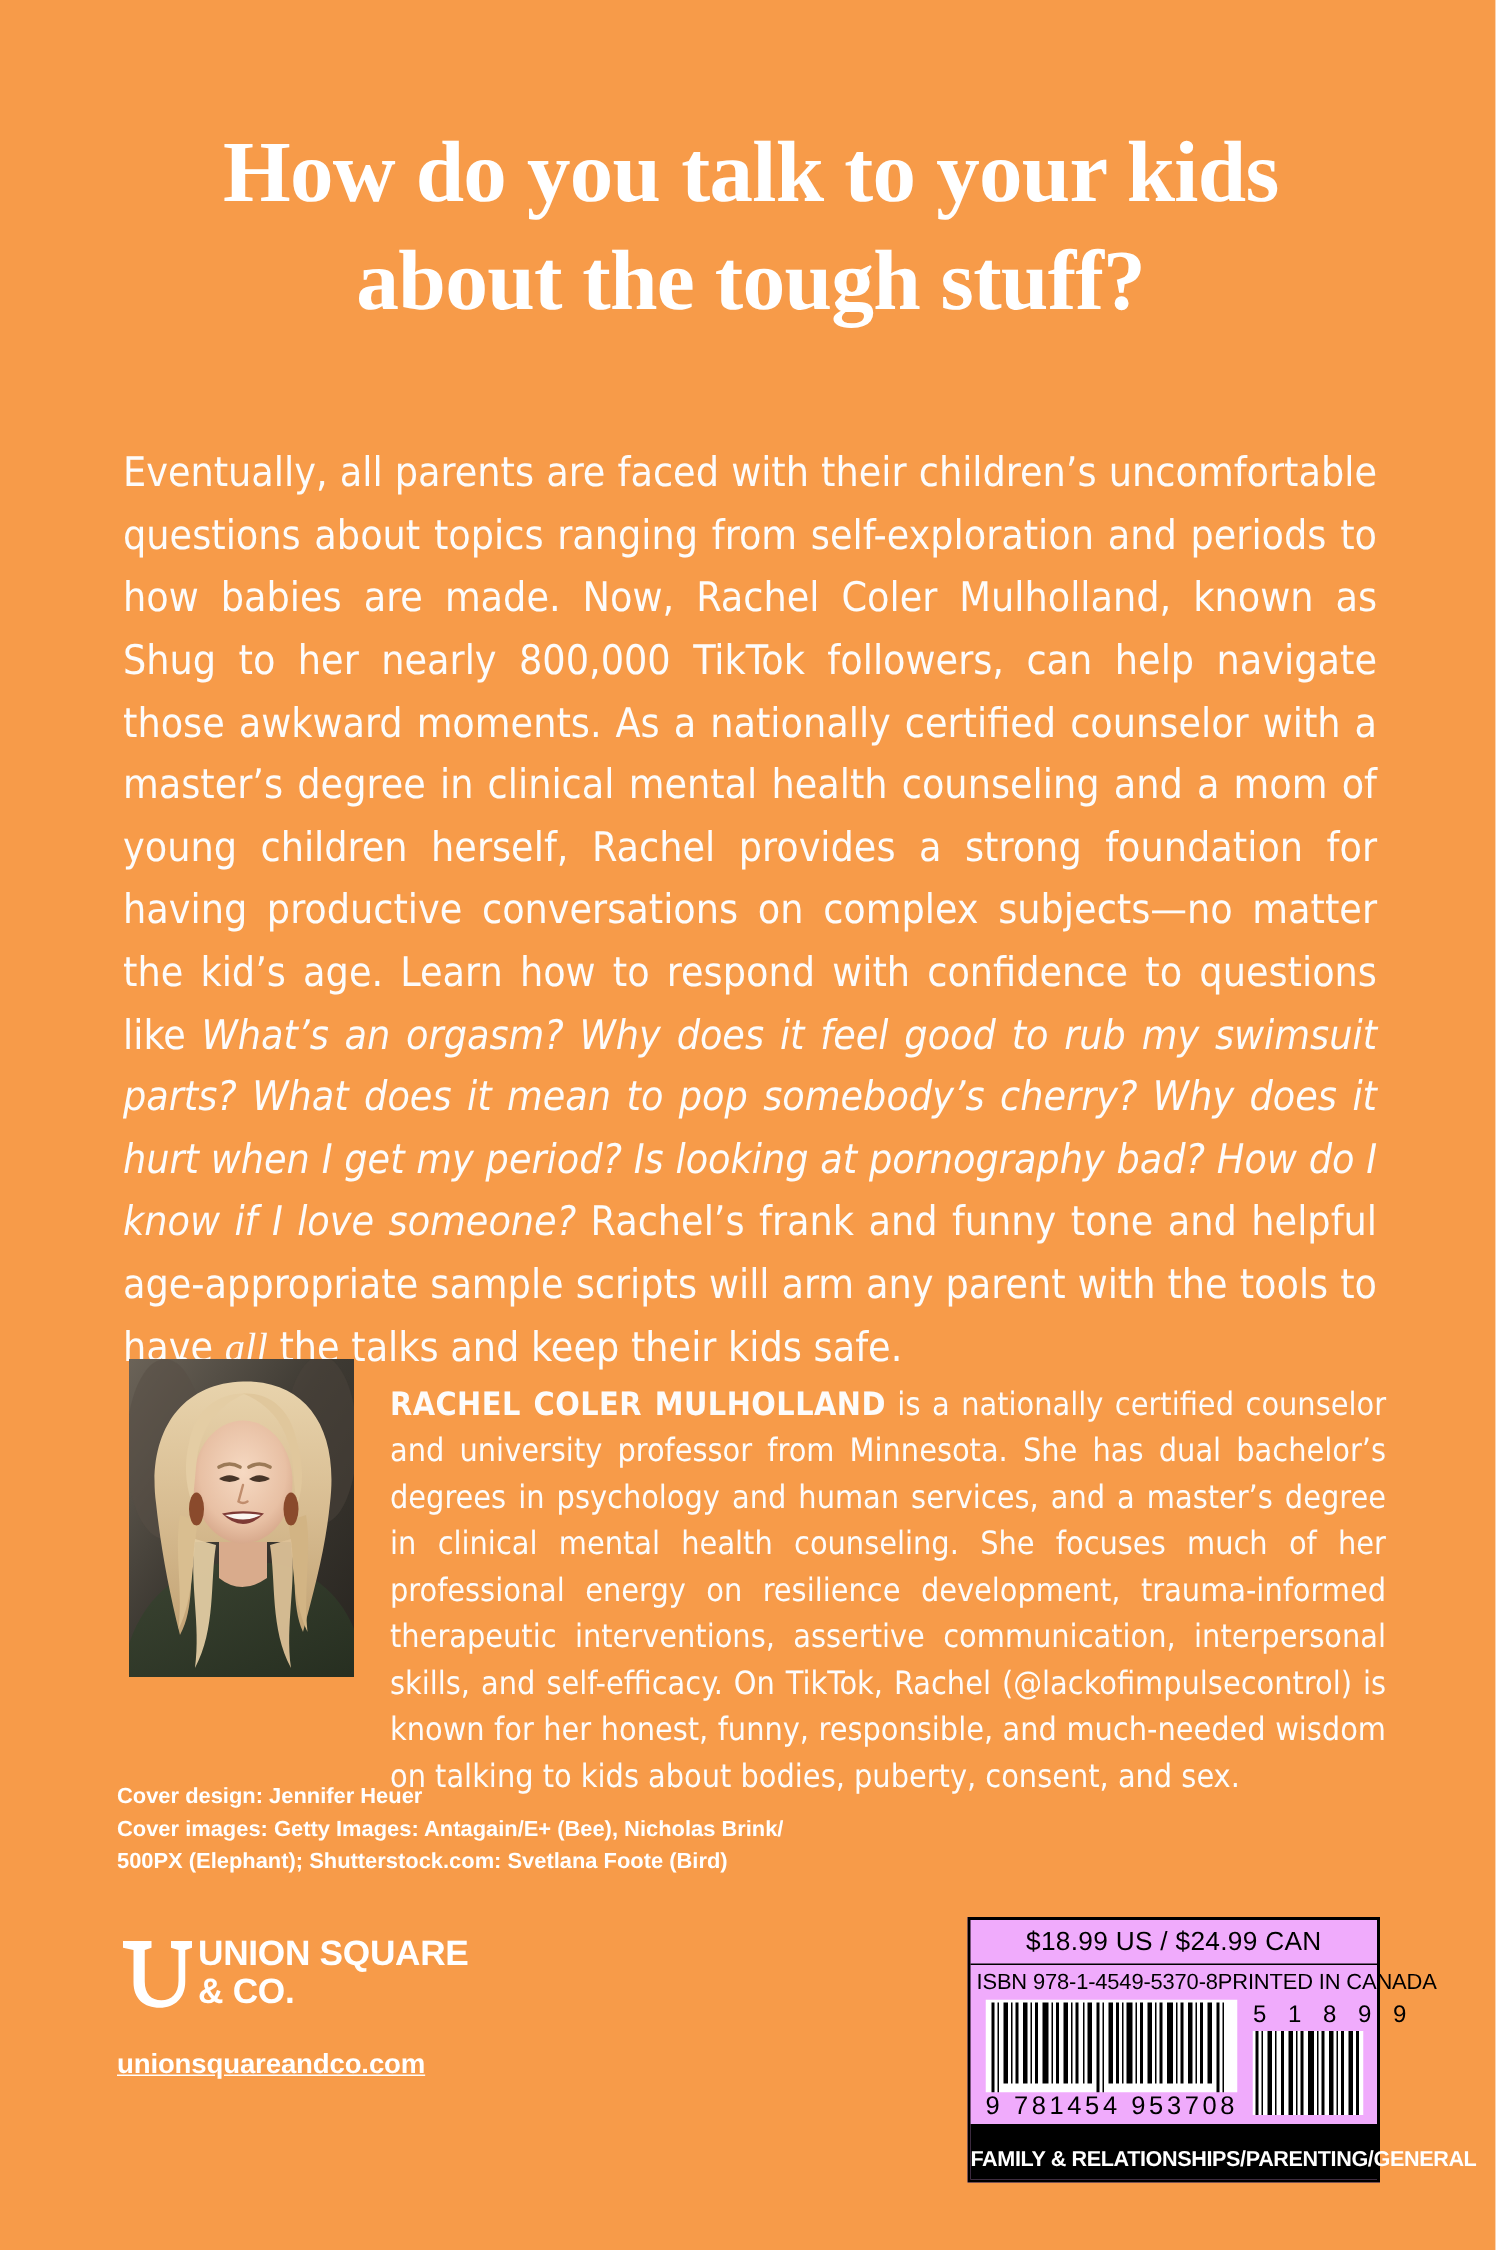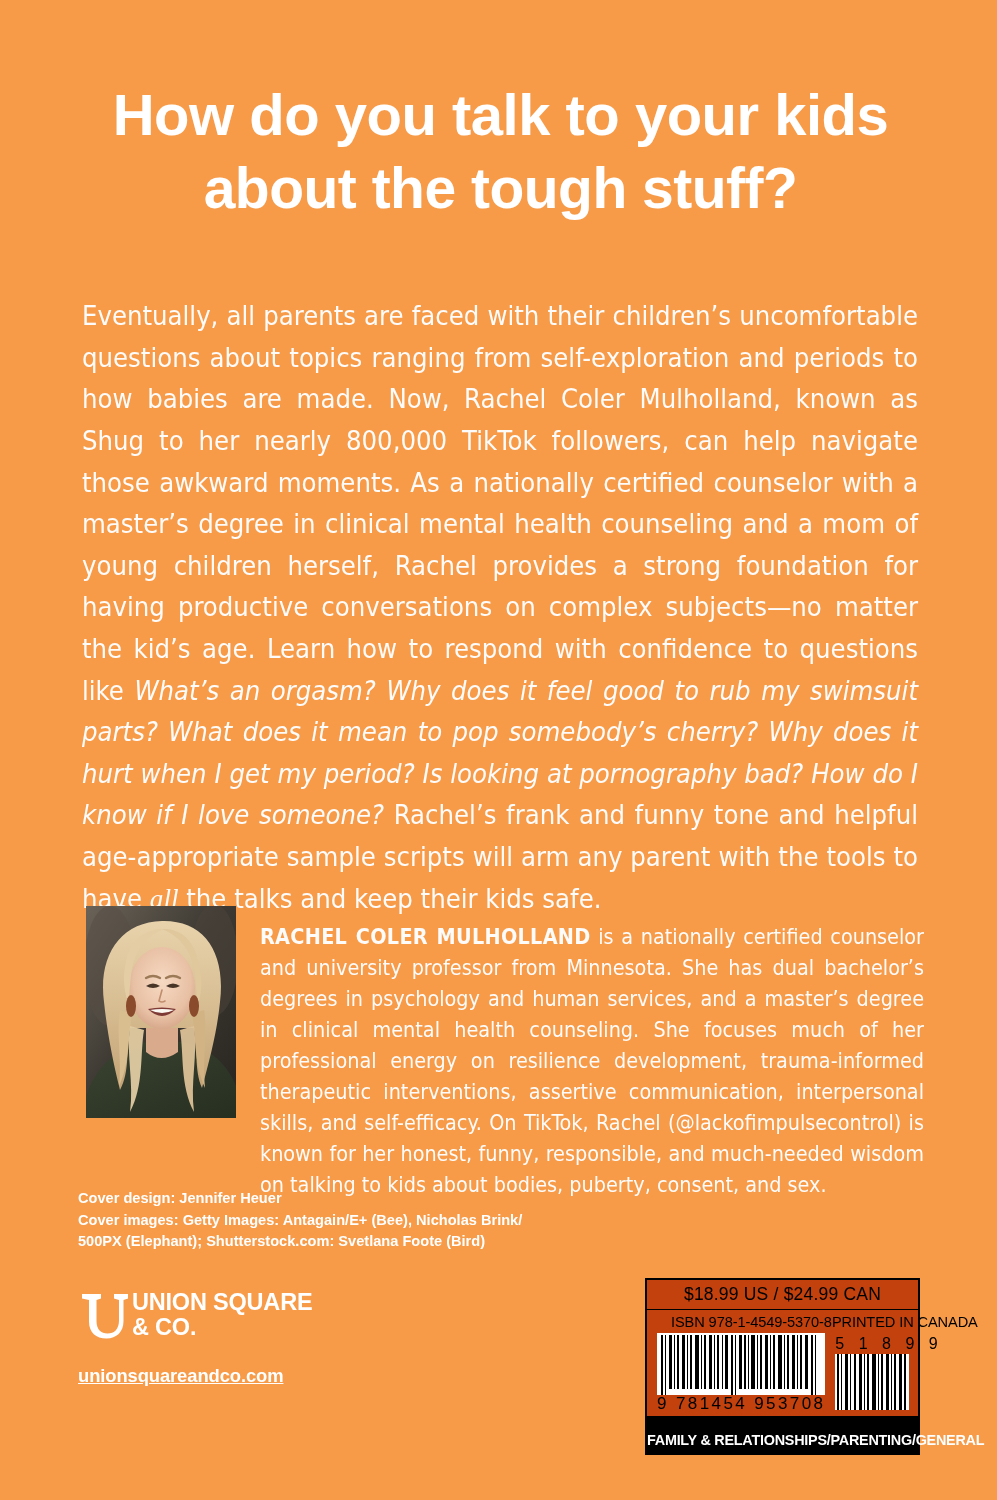--- a/index.html
+++ b/index.html
@@ -18,21 +18,21 @@
   }
 
   
   .headline {
     position: absolute;
     left: 78px;
     top: 78px;
     width: 845px;
     text-align: center;
     color: #ffffff;
-    font-family: Liberation Sans, sans-serif;
+    font-family: Liberation Serif, serif;
     font-weight: bold;
     font-size: 58px;
     line-height: 1.27;
     letter-spacing: -0.5px;
   }
   .headline .hl-line { display: block; }
   .headline .hl-line.l2 { font-size: 57px; }
 
   
   .blurb {
@@ -142,40 +142,40 @@
     text-decoration: underline;
   }
   .pub-web span { display: block; }
 
   
   .barcode-block {
     position: absolute;
     left: 645px;
     top: 1278px;
     width: 275px;
-    background: #c2410c;
+    background: #f0abfc;
     border: 2px solid #000000;
     box-sizing: border-box;
     font-family: "Liberation Sans", sans-serif;
   }
   .bc-price {
     text-align: center;
     font-size: 17.5px;
     color: #000;
     padding: 4px 0 4px;
     border-bottom: 1.5px solid #000;
     letter-spacing: 0.2px;
   }
   .bc-isbn {
     display: flex;
     justify-content: space-between;
     align-items: baseline;
     font-size: 14.6px;
     color: #000;
-    padding: 4px 8px 1px 24px;
+    padding: 4px 8px 1px 4px;
     letter-spacing: -0.1px;
     white-space: nowrap;
   }
   .bc-bars {
     position: relative;
     padding: 2px 8px 2px 10px;
     display: flex;
     align-items: flex-end;
     gap: 10px;
   }

